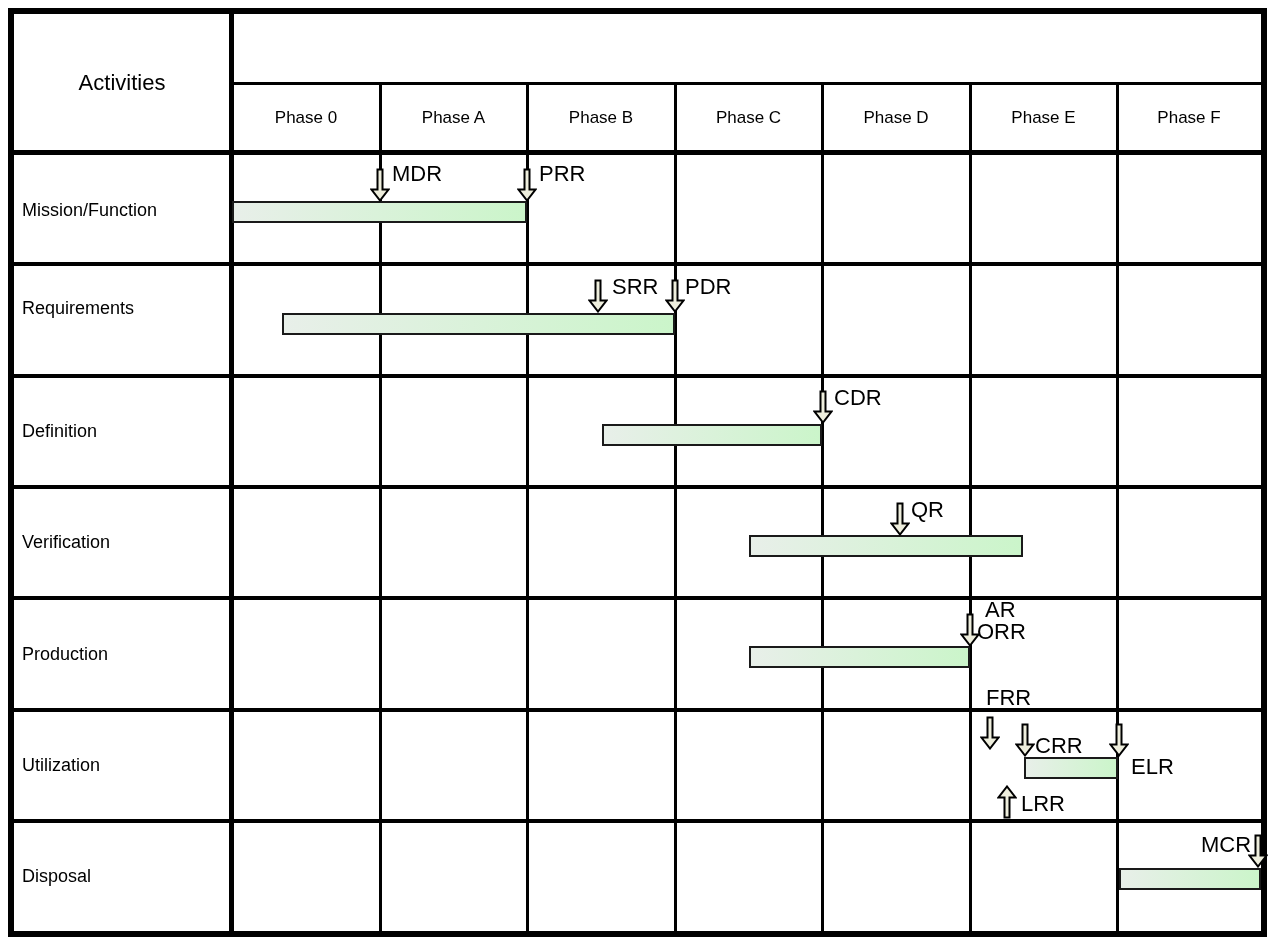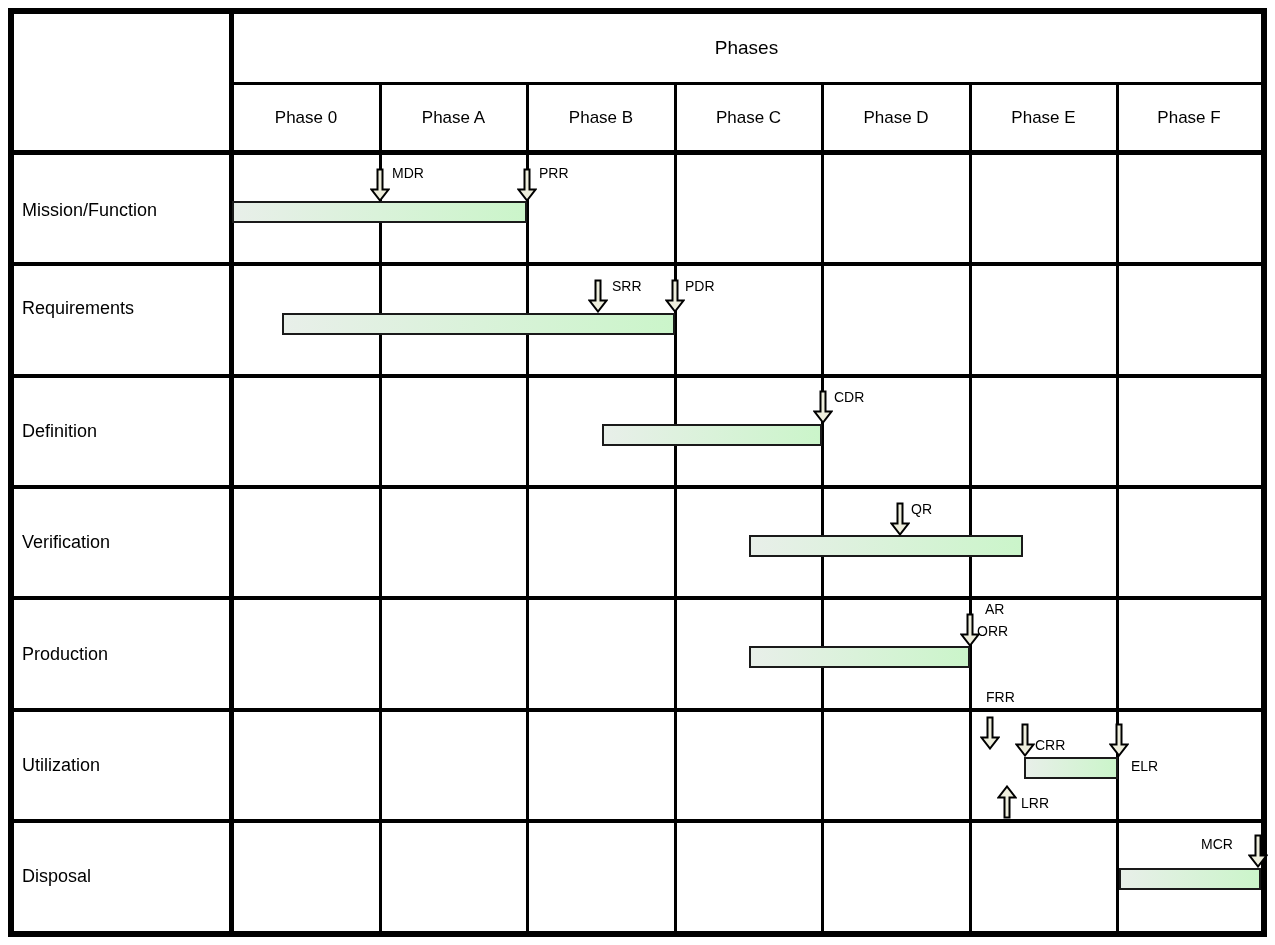--- a/index.html
+++ b/index.html
@@ -12,34 +12,34 @@
     position:absolute;left:8px;top:8px;width:1259px;height:929px;
     border:6px solid #000;box-sizing:border-box;z-index:2;
   }
   .gline{position:absolute;background:#000;z-index:1;}
   .cell{position:absolute;display:flex;align-items:center;justify-content:center;z-index:2;}
   .activities-cell{left:14px;top:14px;width:216px;height:138px;font-size:22px;}
   .phases-cell{left:232px;top:14px;width:1029px;height:68px;font-size:19px;}
   .phase-label{position:absolute;top:85px;height:65px;display:flex;align-items:center;justify-content:center;font-size:17px;z-index:2;}
   .activity-label{position:absolute;left:22px;display:flex;align-items:center;font-size:18px;z-index:2;}
   .bar{position:absolute;height:22px;border:2px solid #1a1a1a;box-sizing:border-box;z-index:3;}
-  .milestone-label{position:absolute;font-size:14px;line-height:21px;white-space:nowrap;z-index:5;}
+  .milestone-label{position:absolute;font-size:22px;line-height:21px;white-space:nowrap;z-index:5;}
   .arrow{position:absolute;width:20px;height:34px;z-index:4;}
   .arrow.up{transform:rotate(180deg);}
 </style>
 </head>
 <body>
 
 <div class="canvas">
   <div class="outer-border"></div>
 
+  <div class="cell activities-cell">
+    <span>Activities</span>
+  </div>
 
-  <div class="cell phases-cell">
-    <span>Phases</span>
-  </div>
 
   <div id="grid">
       <div class="gline" style="left: 229px; top: 14px; width: 5px; height: 917px; background: rgb(0, 0, 0);"></div>
       <div class="gline" style="left: 230px; top: 82px; width: 1031px; height: 3px; background: rgb(0, 0, 0);"></div>
       <div class="gline" style="left: 14px; top: 150px; width: 1247px; height: 5px; background: rgb(0, 0, 0);"></div>
       <div class="gline" style="left: 378.5px; top: 82px; width: 3px; height: 849px; background: rgb(0, 0, 0);"></div>
       <div class="gline" style="left: 525.5px; top: 82px; width: 3px; height: 849px; background: rgb(0, 0, 0);"></div>
       <div class="gline" style="left: 673.5px; top: 82px; width: 3px; height: 849px; background: rgb(0, 0, 0);"></div>
       <div class="gline" style="left: 820.5px; top: 82px; width: 3px; height: 849px; background: rgb(0, 0, 0);"></div>
       <div class="gline" style="left: 968.5px; top: 82px; width: 3px; height: 849px; background: rgb(0, 0, 0);"></div>

